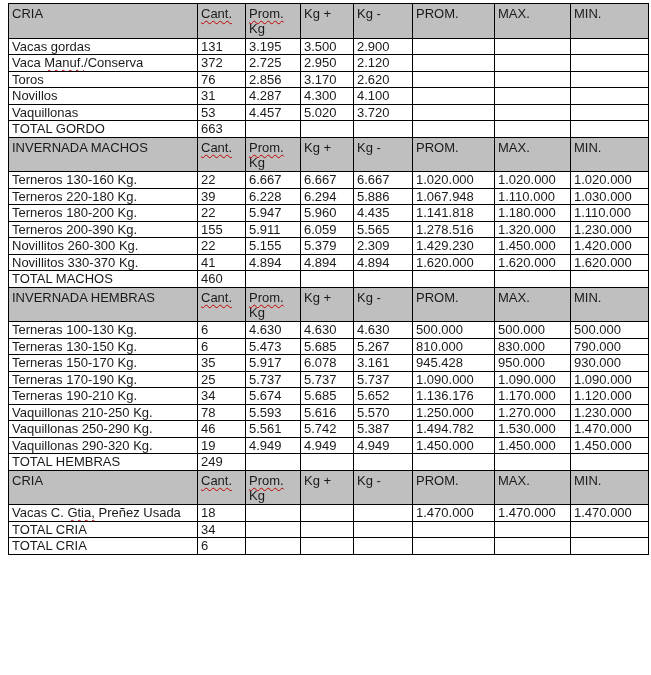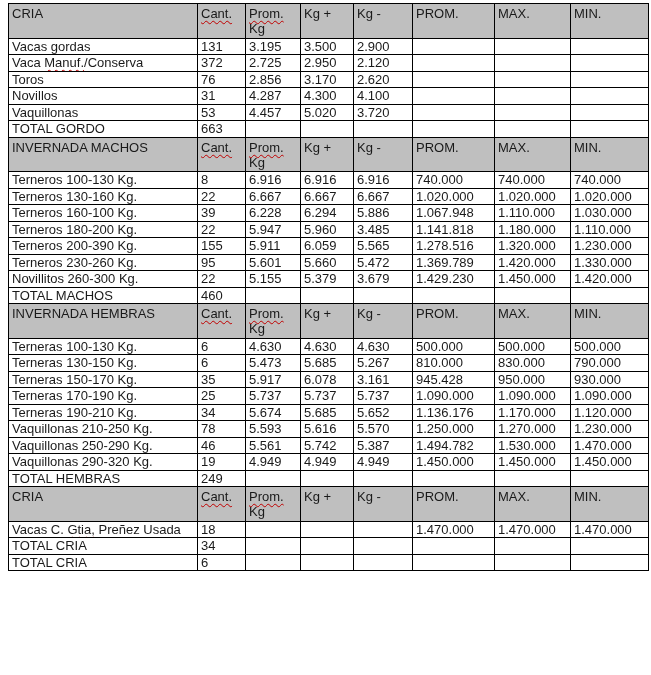--- a/index.html
+++ b/index.html
@@ -139,88 +139,78 @@
           <td>INVERNADA MACHOS</td>
           <td><span class="wavy">Cant.</span></td>
           <td><span class="wavy">Prom.</span><br>Kg</td>
           <td>Kg +</td>
           <td>Kg -</td>
           <td>PROM.</td>
           <td>MAX.</td>
           <td>MIN.</td>
         </tr>
         <tr class="drow">
-          <td>Terneros 100-130 Kg.</td>
-          <td>8</td>
-          <td>6.916</td>
-          <td>6.916</td>
-          <td>6.916</td>
-          <td>740.000</td>
-          <td>740.000</td>
-          <td>740.000</td>
-        </tr>
-        <tr class="drow">
           <td>Terneros 130-160 Kg.</td>
           <td>22</td>
           <td>6.667</td>
           <td>6.667</td>
           <td>6.667</td>
           <td>1.020.000</td>
           <td>1.020.000</td>
           <td>1.020.000</td>
         </tr>
         <tr class="drow">
-          <td>Terneros 160-100 Kg.</td>
+          <td>Terneros 220-180 Kg.</td>
           <td>39</td>
           <td>6.228</td>
           <td>6.294</td>
           <td>5.886</td>
           <td>1.067.948</td>
           <td>1.110.000</td>
           <td>1.030.000</td>
         </tr>
         <tr class="drow">
           <td>Terneros 180-200 Kg.</td>
           <td>22</td>
           <td>5.947</td>
           <td>5.960</td>
-          <td>3.485</td>
+          <td>4.435</td>
           <td>1.141.818</td>
           <td>1.180.000</td>
           <td>1.110.000</td>
         </tr>
         <tr class="drow">
           <td>Terneros 200-390 Kg.</td>
           <td>155</td>
           <td>5.911</td>
           <td>6.059</td>
           <td>5.565</td>
           <td>1.278.516</td>
           <td>1.320.000</td>
           <td>1.230.000</td>
         </tr>
         <tr class="drow">
-          <td>Terneros 230-260 Kg.</td>
-          <td>95</td>
-          <td>5.601</td>
-          <td>5.660</td>
-          <td>5.472</td>
-          <td>1.369.789</td>
-          <td>1.420.000</td>
-          <td>1.330.000</td>
-        </tr>
-        <tr class="drow">
           <td>Novillitos 260-300 Kg.</td>
           <td>22</td>
           <td>5.155</td>
           <td>5.379</td>
-          <td>3.679</td>
+          <td>2.309</td>
           <td>1.429.230</td>
           <td>1.450.000</td>
           <td>1.420.000</td>
+        </tr>
+        <tr class="drow">
+          <td>Novillitos 330-370 Kg.</td>
+          <td>41</td>
+          <td>4.894</td>
+          <td>4.894</td>
+          <td>4.894</td>
+          <td>1.620.000</td>
+          <td>1.620.000</td>
+          <td>1.620.000</td>
         </tr>
         <tr class="drow">
           <td>TOTAL MACHOS</td>
           <td>460</td>
           <td></td>
           <td></td>
           <td></td>
           <td></td>
           <td></td>
           <td></td>

